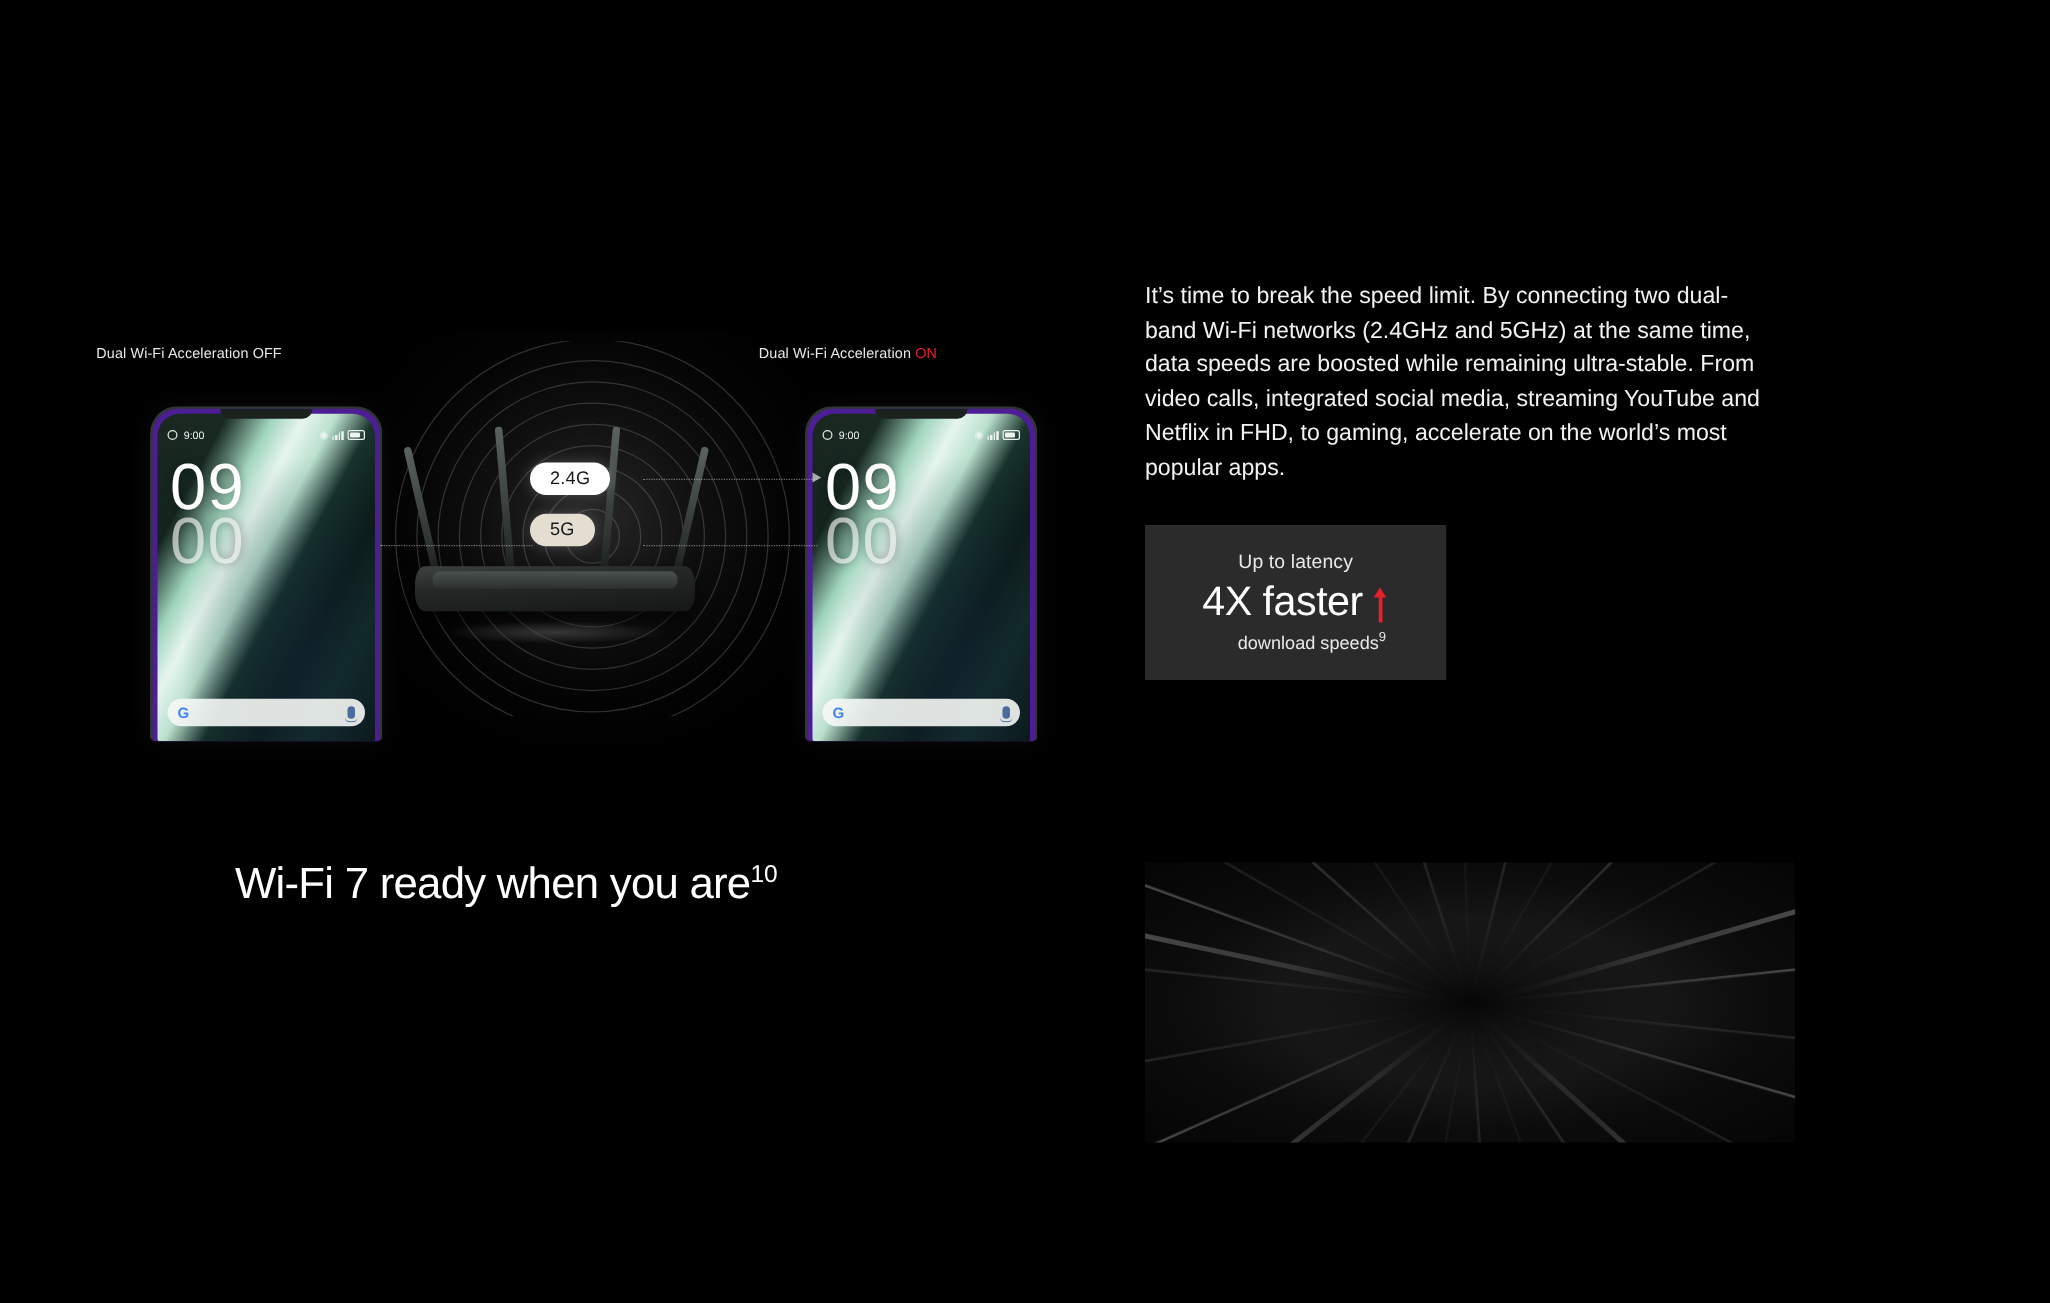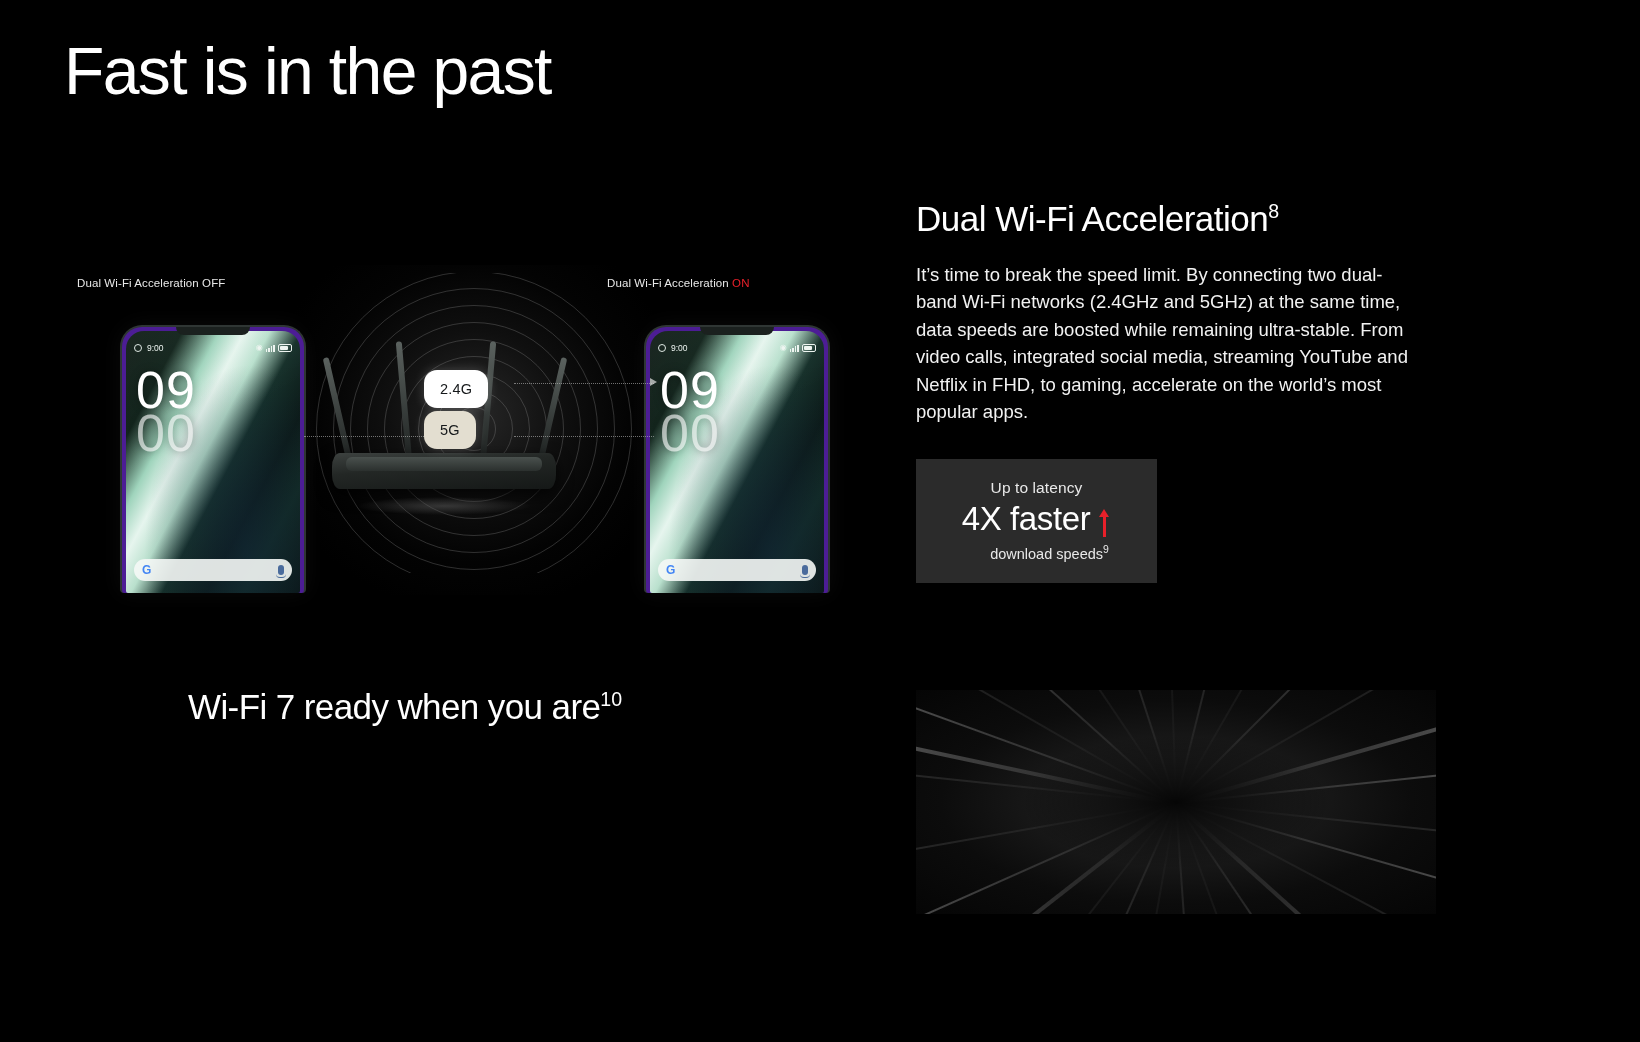--- a/index.html
+++ b/index.html
@@ -239,21 +239,21 @@
     transform-origin: 50% 100%;
   }
   .a1 { left: 14px;  height: 104px; transform: rotate(-13deg); }
   .a2 { left: 74px;  height: 118px; transform: rotate(-5deg); }
   .a3 { left: 148px; height: 118px; transform: rotate(5deg); }
   .a4 { left: 206px; height: 104px; transform: rotate(13deg); }
 
   
   .pill {
     position: absolute;
-    height: 38px;
+    height: 26px;
     padding: 4px 16px;
     border-radius: 13px;
     display: flex;
     align-items: center;
     justify-content: center;
     font-size: 14.5px;
     color: #15181a;
     letter-spacing: 0.2px;
     z-index: 8;
     box-shadow: 0 0 12px rgba(255,255,255,0.20);
@@ -415,21 +415,20 @@
     font-weight: 400;
     z-index: 6;
   }
   .tunnel-label .seven { color: #e8202a; }
 </style>
 </head>
 <body>
 
 <div class="page">
 
-  <h1 class="hero-title">Fast is in the past</h1>
 
   <div class="illus">
 
     <div class="illus-bg-glow"></div>
 
     <div class="ripples">
       <i style="width:44px;height:44px"></i>
       <i style="width:78px;height:78px"></i>
       <i style="width:112px;height:112px"></i>
       <i style="width:146px;height:146px"></i>
@@ -513,21 +512,20 @@
       </div>
       <div class="searchbar">
         <div class="g-logo">G</div>
         <div class="mic"></div>
       </div>
       <div class="phone-btn"></div>
     </div>
   </div>
 
   <div class="dual-col">
-    <h2 class="sec-head"><span>Dual Wi-Fi Acceleration</span><sup>8</sup></h2>
     <p class="sec-body">It’s time to break the speed limit. By connecting two dual-band Wi-Fi networks (2.4GHz and 5GHz) at the same time, data speeds are boosted while remaining ultra-stable. From video calls, integrated social media, streaming YouTube and Netflix in FHD, to gaming, accelerate on the world’s most popular apps.</p>
 
     <div class="badge">
       <div class="badge-top">Up to latency</div>
       <div class="badge-mid">
         <div class="badge-big">4X faster</div>
         <div class="arrow-up"></div>
       </div>
       <div class="badge-bot"><span>download speeds</span><sup>9</sup></div>
     </div>

